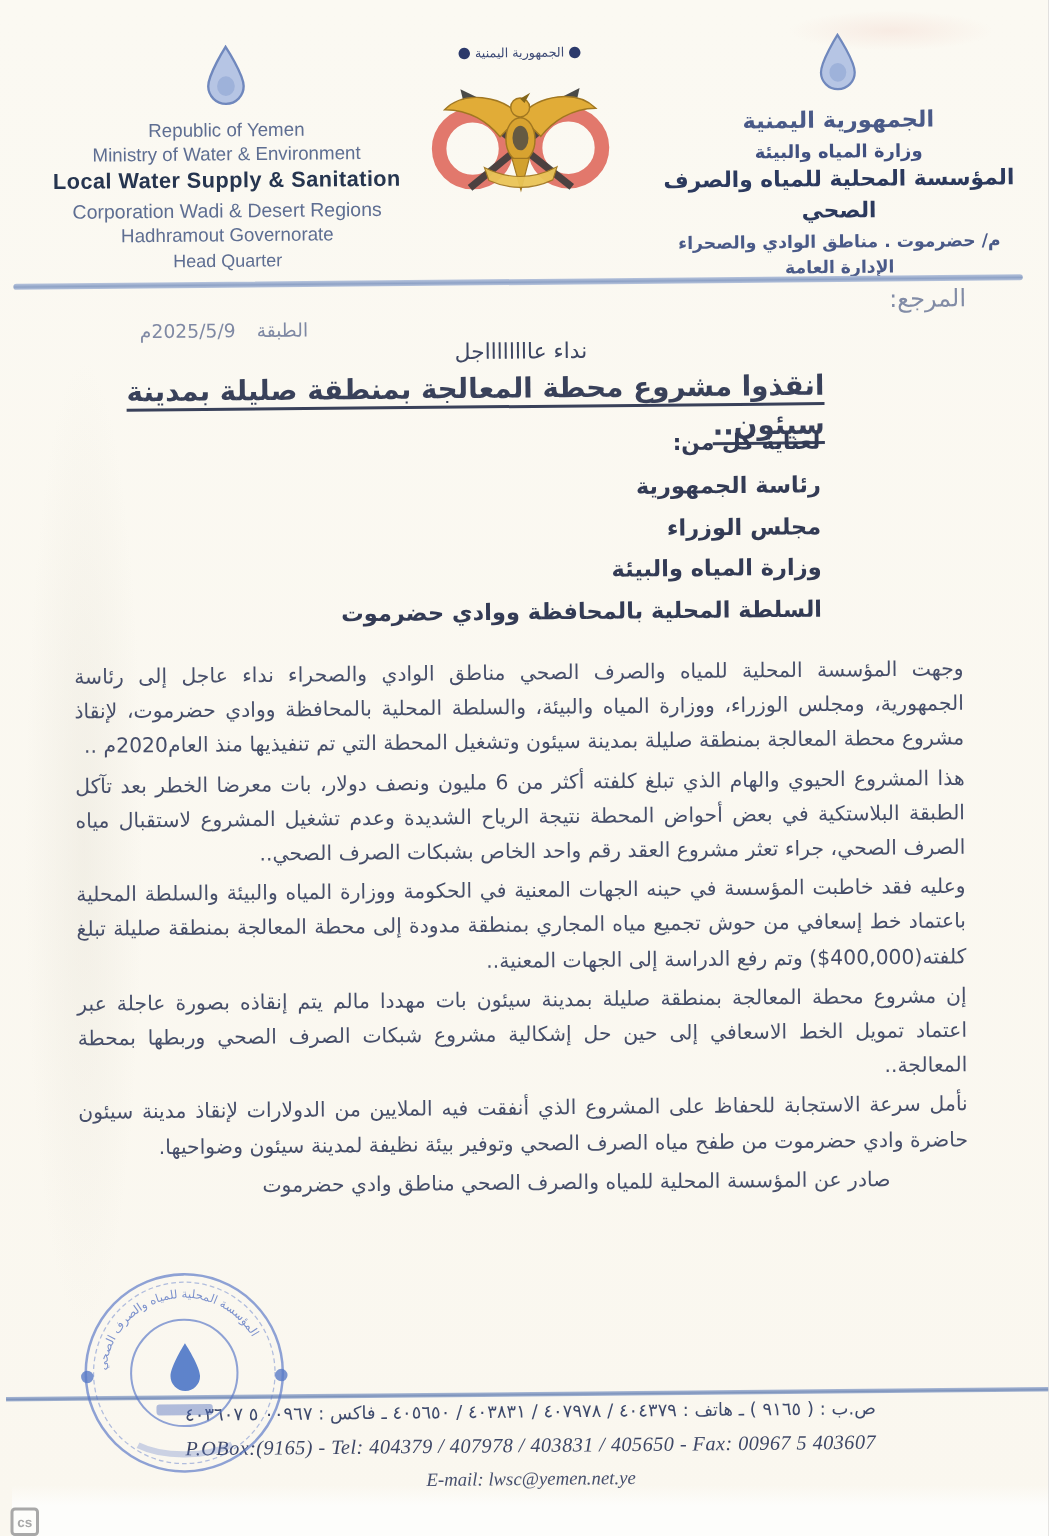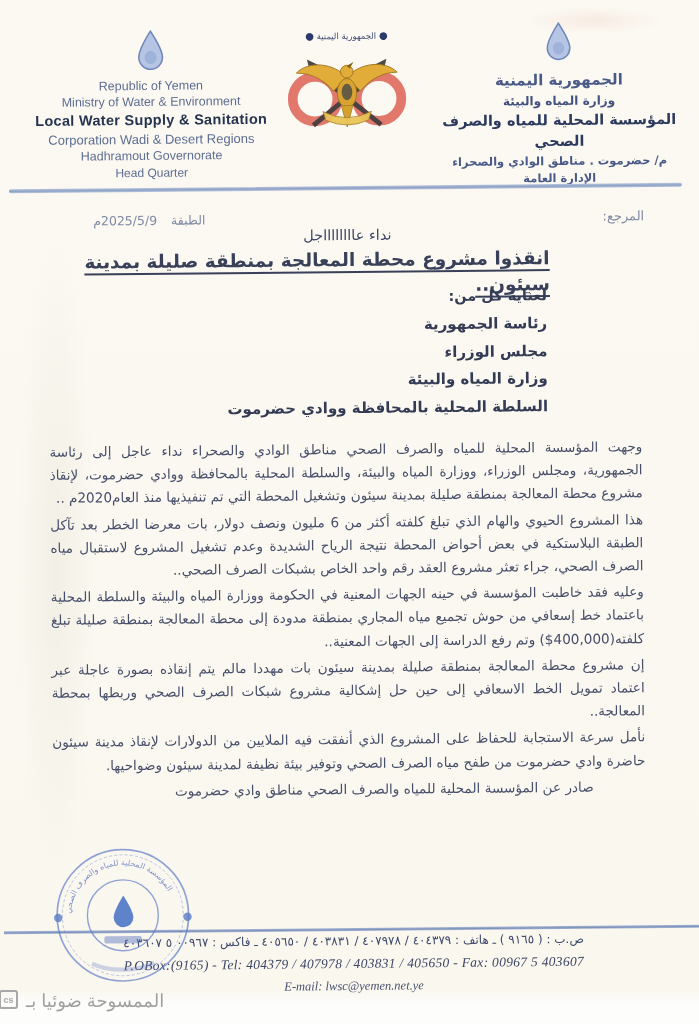--- a/index.html
+++ b/index.html
@@ -47,21 +47,21 @@
   .hdr-right .r3 { font-size: 11.5px; font-weight: bold; color: #4a5a88; }
   .hdr-right .r4 { font-size: 11.5px; font-weight: bold; color: #4a5a88; }
 
   .hdr-rule {
     position: absolute; left: 12px; right: 14px; top: 186px; height: 4px;
     background: linear-gradient(#b7c4dc, #8ea2c6 55%, #b7c4dc);
     border-radius: 2px;
   }
 
   
-  .ref { position: absolute; right: 52px; top: 211px; font-size: 13px; color: #828ca6; direction: rtl; }
+  .ref { position: absolute; right: 52px; top: 192px; font-size: 16px; color: #828ca6; direction: rtl; }
   .dateline { position: absolute; left: 86px; top: 211px; font-size: 12.5px; color: #7f89a4; direction: rtl; }
   .dateline span { margin-left: 10px; }
 
   .call-line {
     position: absolute; left: 120px; width: 460px; top: 227px;
     text-align: center; direction: rtl;
     font-size: 14.5px; color: #3e4763; font-weight: 500; letter-spacing: .5px;
   }
   .headline {
     position: absolute; left: 36px; width: 516px; top: 247px;
@@ -106,23 +106,23 @@
     font-size: 13.5px; color: #3e4766; letter-spacing: .3px;
   }
   .ftr-email {
     position: absolute; left: 30px; right: 30px; top: 979px;
     text-align: center; font-family: "Liberation Serif", serif; font-style: italic;
     font-size: 12.5px; color: #47506e;
   }
 
   
   .cam-bar {
-    position: absolute; left: 0; right: 0; bottom: 0; height: 34px;
+    position: absolute; left: 8px; right: 0; bottom: 0; height: 34px;
     background: linear-gradient(rgba(253,253,252,0), #fdfdfb 40%);
-    display: flex; align-items: flex-start; gap: 8px;
+    display: flex; align-items: flex-end; gap: 8px;
     padding-left: 2px; z-index: 4;
     color: #a0a0a0; font-family: "Liberation Sans", sans-serif;
   }
   .cam-bar .cs-box {
     width: 15px; height: 15px; border: 2px solid #a8a8a8; border-radius: 3px;
     font-size: 9px; font-weight: bold; display: flex; align-items: center; justify-content: center;
     color: #a8a8a8; margin-left: -3px;
   }
   .cam-bar .cam-en { font-size: 21px; letter-spacing: .2px; margin-left: -2px; }
   .cam-bar .cam-ar { font-size: 18px; direction: rtl; }
@@ -232,15 +232,14 @@
     </svg>
 
     <div class="ftr-rule"></div>
     <div class="ftr-ar">ص.ب : ( ٩١٦٥ ) ـ هاتف : ٤٠٤٣٧٩ / ٤٠٧٩٧٨ / ٤٠٣٨٣١ / ٤٠٥٦٥٠ ـ فاكس : ٠٠٩٦٧ ٥ ٤٠٣٦٠٧</div>
     <div class="ftr-en">P.OBox:(9165) - Tel: 404379 / 407978 / 403831 / 405650 - Fax: 00967 5 403607</div>
     <div class="ftr-email">E-mail: lwsc@yemen.net.ye</div>
   </div>
 
   <div class="cam-bar">
     <span class="cs-box">cs</span>
-    <span class="cam-ar">الممسوحة ضوئيا بـ</span>
   </div>
 </div>
 
 </body></html>

